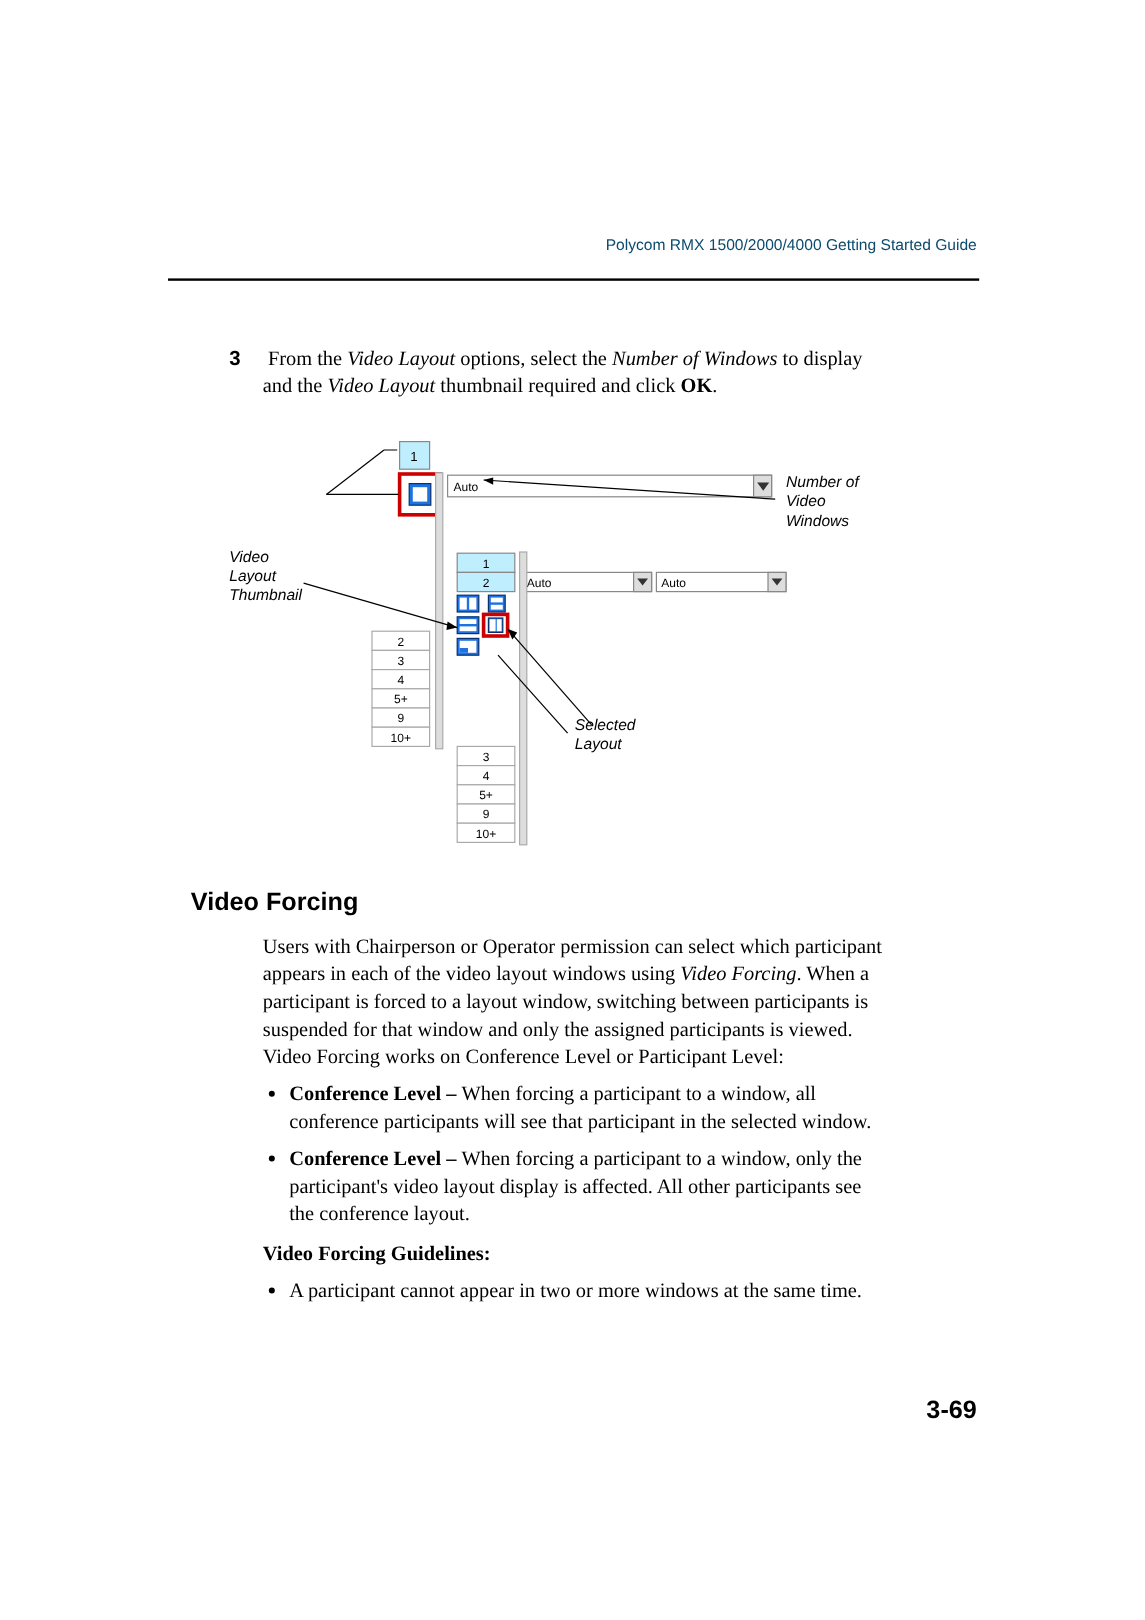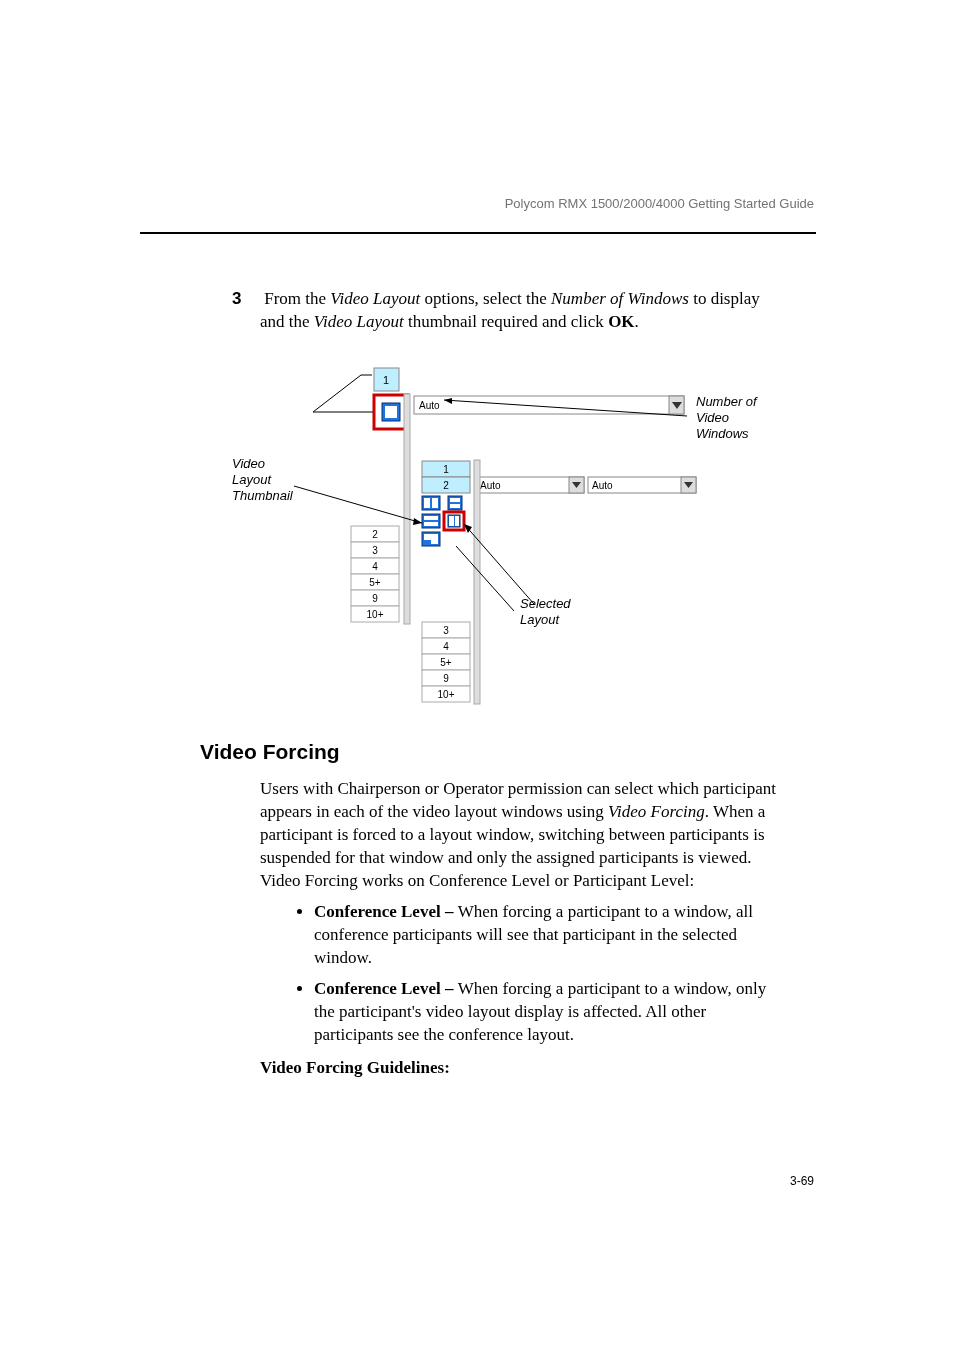--- a/index.html
+++ b/index.html
@@ -7,29 +7,29 @@
     padding: 0;
     font-family: "Book Antiqua", Palatino, serif;
     background: #fff;
     color: #000;
     width: 954px;
     height: 1350px;
     position: relative;
     box-sizing: border-box;
   }
   .page {
-    padding: 200px 140px 0 100px;
+    padding: 200px 140px 0 59px;
   }
   .header-text {
     position: absolute;
     top: 196px;
     right: 140px;
     font-family: Arial, Helvetica, sans-serif;
     font-size: 13px;
-    color: #737373;
+    color: #0c4a6e;
     text-align: right;
   }
   .header-rule {
     position: absolute;
     top: 232px;
     left: 140px;
     width: 676px;
     border-top: 2px solid #000;
   }
   .content {
@@ -73,33 +73,32 @@
     margin-top: 12px;
     line-height: 1.35;
   }
   ul.bullets {
     margin: 8px 0 0 0;
     padding-left: 22px;
   }
   ul.bullets li {
     margin-bottom: 8px;
     line-height: 1.35;
-    margin-left: 32px;
   }
   .sub-bold {
     font-weight: bold;
     margin-top: 10px;
   }
   .page-number {
     position: absolute;
     bottom: 162px;
     right: 140px;
     font-family: Arial, Helvetica, sans-serif;
-    font-weight: normal;
-    font-size: 12px;
+    font-weight: bold;
+    font-size: 21px;
   }
 </style>
 </head>
 <body>
 
 <div class="header-text">Polycom RMX 1500/2000/4000 Getting Started Guide</div>
 <div class="header-rule"></div>
 
 <div class="page">
   <div class="content">
@@ -234,17 +233,22 @@
       <li>
         <span class="bold">Conference Level – </span><span>When forcing a participant to a window, all conference participants will see that participant in the selected window.</span>
       </li>
       <li>
         <span class="bold">Conference Level – </span><span>When forcing a participant to a window, only the participant's video layout display is affected. All other participants see the conference layout.</span>
       </li>
     </ul>
 
     <div class="sub-bold">Video Forcing Guidelines:</div>
 
+    <ul class="bullets">
+      <li>
+        <span>A participant cannot appear in two or more windows at the same time.</span>
+      </li>
+    </ul>
 
   </div>
 </div>
 
 <div class="page-number">3-69</div>
 
 </body></html>

